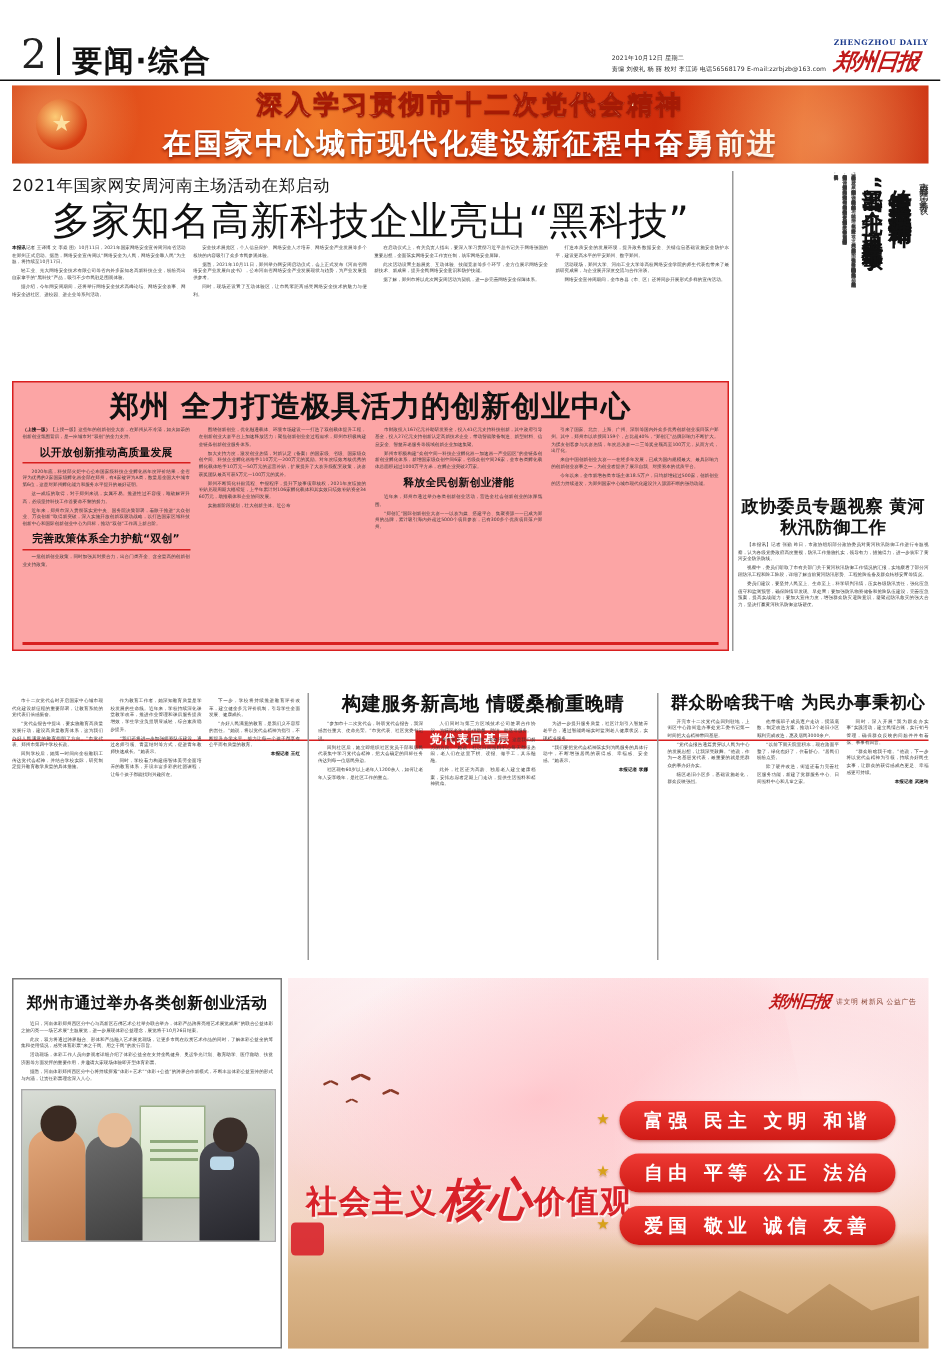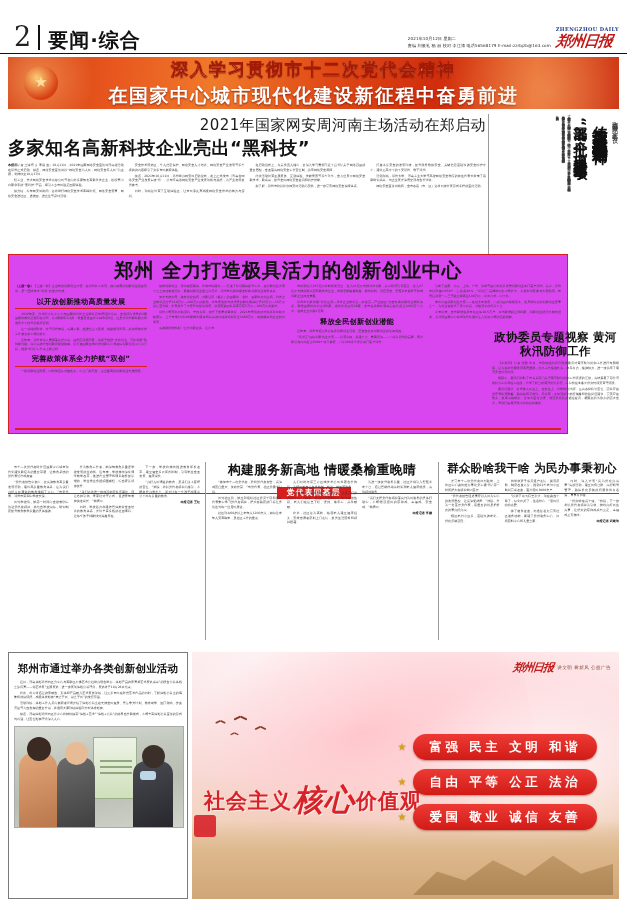--- a/index.html
+++ b/index.html
@@ -83,46 +83,46 @@
     text-shadow: 0 1px 2px rgba(120,20,0,.8);
     font-family: "DejaVu Sans", sans-serif;
   }
 
   
   .vline { position: absolute; width: 1px; background: #9a9a9a; }
 
   
   .lead { position: absolute; left: 8px; top: 116px; width: 478px; }
   .lead-kicker {
-    text-align: right; font-size: 15px; color: #1a1a1a; letter-spacing: .4px;
+    text-align: left; font-size: 11px; color: #1a1a1a; letter-spacing: .4px;
     font-weight: 500;
   }
   .lead-title {
-    text-align: left; font-size: 18px; font-weight: bold; color: #111;
+    text-align: center; font-size: 26px; font-weight: normal; color: #111;
     letter-spacing: .5px; line-height: 1.12; margin-top: 3px;
     font-family: "DejaVu Sans", sans-serif;
   }
 
   
   .bodycol { font-size: 3.05px; line-height: 1.52; color: #3a3a3a; text-align: justify;
              letter-spacing: .02px; word-break: break-all; }
   .bodycol p { margin-bottom: 1.4px; text-indent: 6px; }
   .bodycol p.noind { text-indent: 0; }
   .byline { color: #111; font-weight: bold; }
 
   .lead-cols {
     position: absolute; left: 8px; top: 163px; width: 478px; height: 86px;
     display: flex; gap: 5px;
   }
   .lead-cols > div { flex: 1; }
 
   
   .feature {
-    position: absolute; left: 8px; top: 254px; width: 560px; height: 180px;
-    border: 1.6px solid #d81f1f; padding: 5px 6px 4px 6px; background: #d946ef;
+    position: absolute; left: 8px; top: 254px; width: 478px; height: 180px;
+    border: 1.6px solid #d81f1f; padding: 5px 6px 4px 6px; background: #fca5a5;
   }
   .feature-title {
     text-align: center; font-size: 19.5px; font-weight: bold; color: #111;
     letter-spacing: .5px; line-height: 1.1; margin-bottom: 3px;
     font-family: "DejaVu Sans", sans-serif;
   }
   .feature-cols { display: flex; gap: 6px; height: 150px; }
   .feature-cols > div { flex: 1; }
   .sub-red {
     font-size: 7.2px; font-weight: bold; color: #111; text-align: center;

